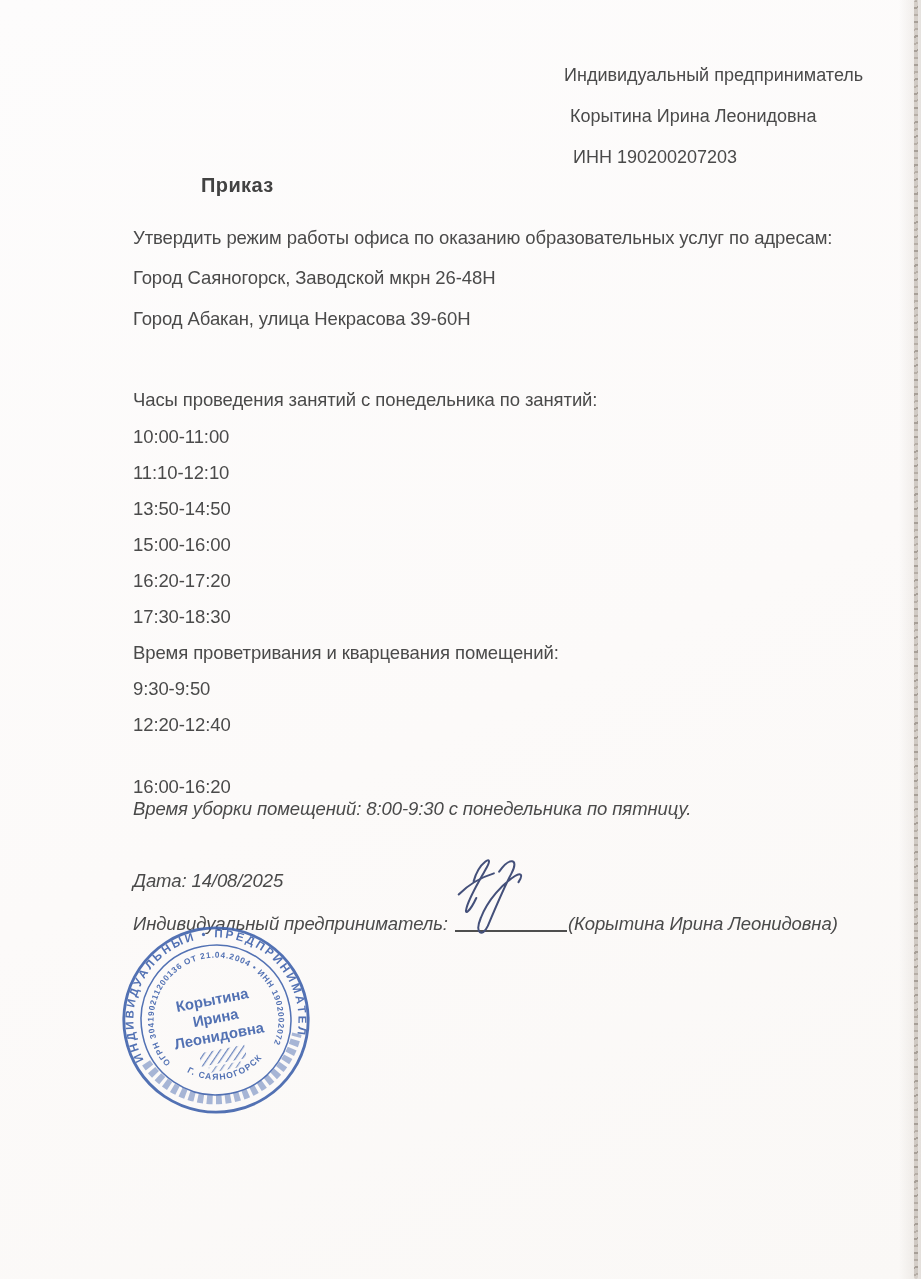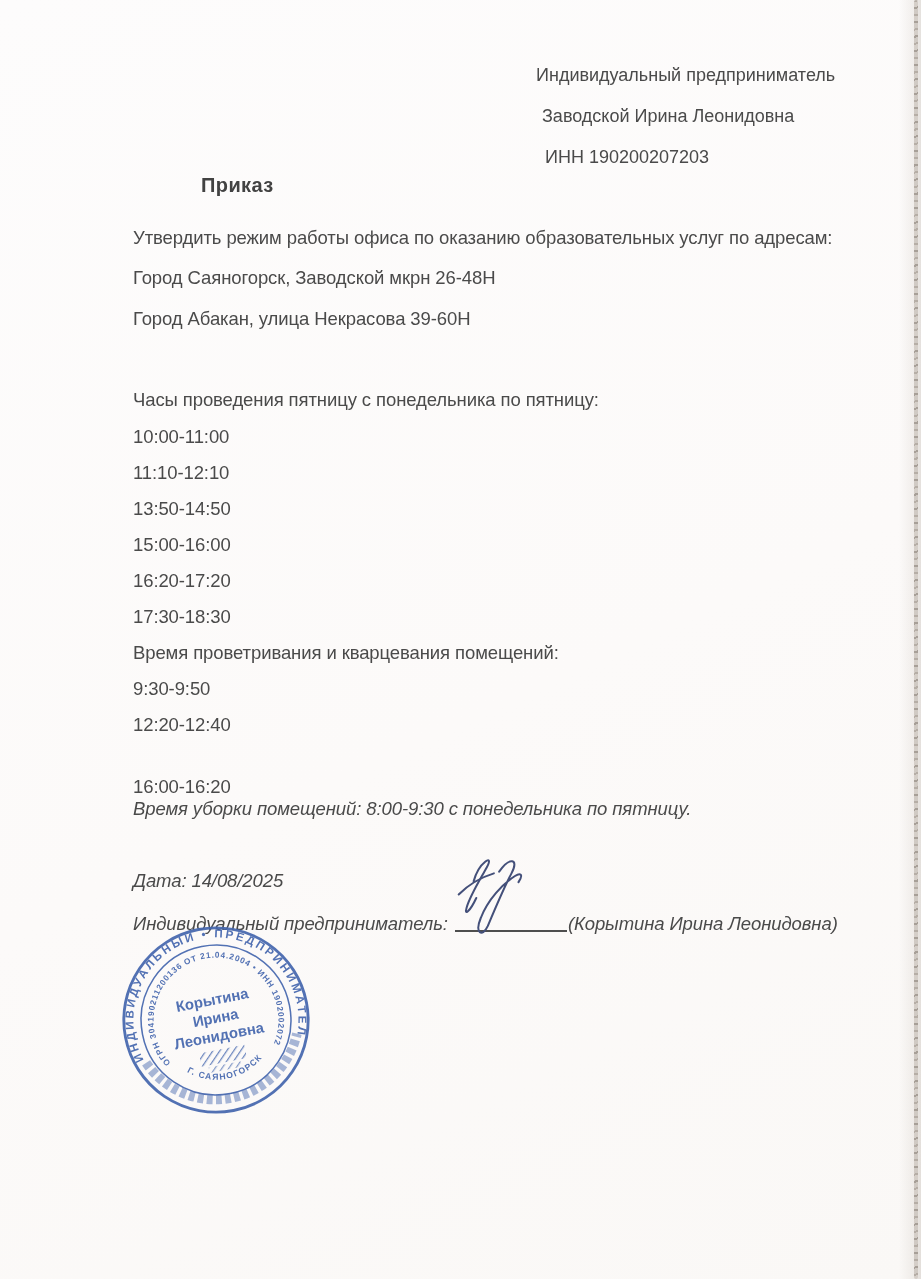--- a/index.html
+++ b/index.html
@@ -8,21 +8,21 @@
     background:linear-gradient(155deg,#fdfcfc 0%,#fcfaf9 55%,#faf8f6 100%);
     font-family:"Liberation Sans","DejaVu Sans",sans-serif;
     color:var(--text-ink,#4a4a4a);
   }
   
   .edge-shadow{position:absolute;right:0;top:0;width:22px;height:100%;
     background:linear-gradient(90deg,rgba(190,180,170,0) 0%,rgba(190,180,170,.18) 65%,rgba(168,158,148,.28) 100%);}
   .edge-line{position:absolute;right:3px;top:0;width:4px;height:100%;opacity:.8;border-radius:2px;
     background:repeating-linear-gradient(168deg,#a89f96 0 2px,#cfc8c1 2px 7px,#968d84 7px 9px,#c9c2bb 9px 14px);}
   
-  .hdr{position:absolute;left:536px;top:64px;font-size:18px;line-height:22px;}
+  .hdr{position:absolute;left:564px;top:64px;font-size:18px;line-height:22px;}
   .hdr .hl{margin-bottom:19px;white-space:nowrap;}
   .hdr .hl:nth-child(2){margin-left:6px;}
   .hdr .hl:nth-child(3){margin-left:9px;}
   
   .title{position:absolute;left:201px;top:174px;margin:0;font-size:20px;font-weight:600;
     color:#424242;letter-spacing:.4px;}
   
   .bodytext{position:absolute;left:133px;top:227px;width:740px;font-size:18.5px;}
   .bodytext p{margin:0 0 15px 0;line-height:21px;letter-spacing:-.1px;white-space:nowrap;}
   p.gs{margin-bottom:19px;} p.gm{margin-bottom:20px;} p.gxl{margin-bottom:60px;}
@@ -46,32 +46,32 @@
 </head>
 <body>
 
 <div class="page">
 
   <div class="edge-shadow"></div>
   <div class="edge-line"></div>
 
   <header class="hdr">
     <div class="hl">Индивидуальный предприниматель</div>
-    <div class="hl">Заводской Ирина Леонидовна</div>
+    <div class="hl">Корытина Ирина Леонидовна</div>
     <div class="hl">ИНН 190200207203</div>
   </header>
 
   <h1 class="title">Приказ</h1>
 
   <main class="bodytext">
     <p class="gs">Утвердить режим работы офиса по оказанию образовательных услуг по адресам:</p>
     <p class="gm">Город Саяногорск, Заводской мкрн 26-48Н</p>
     <p class="gxl">Город Абакан, улица Некрасова 39-60Н</p>
 
-    <p class="gh">Часы проведения пятницу с понедельника по пятницу:</p>
+    <p class="gh">Часы проведения занятий с понедельника по занятий:</p>
     <p>10:00-11:00</p>
     <p>11:10-12:10</p>
     <p>13:50-14:50</p>
     <p>15:00-16:00</p>
     <p>16:20-17:20</p>
     <p>17:30-18:30</p>
 
     <p>Время проветривания и кварцевания помещений:</p>
     <p>9:30-9:50</p>
     <p>12:20-12:40</p>

